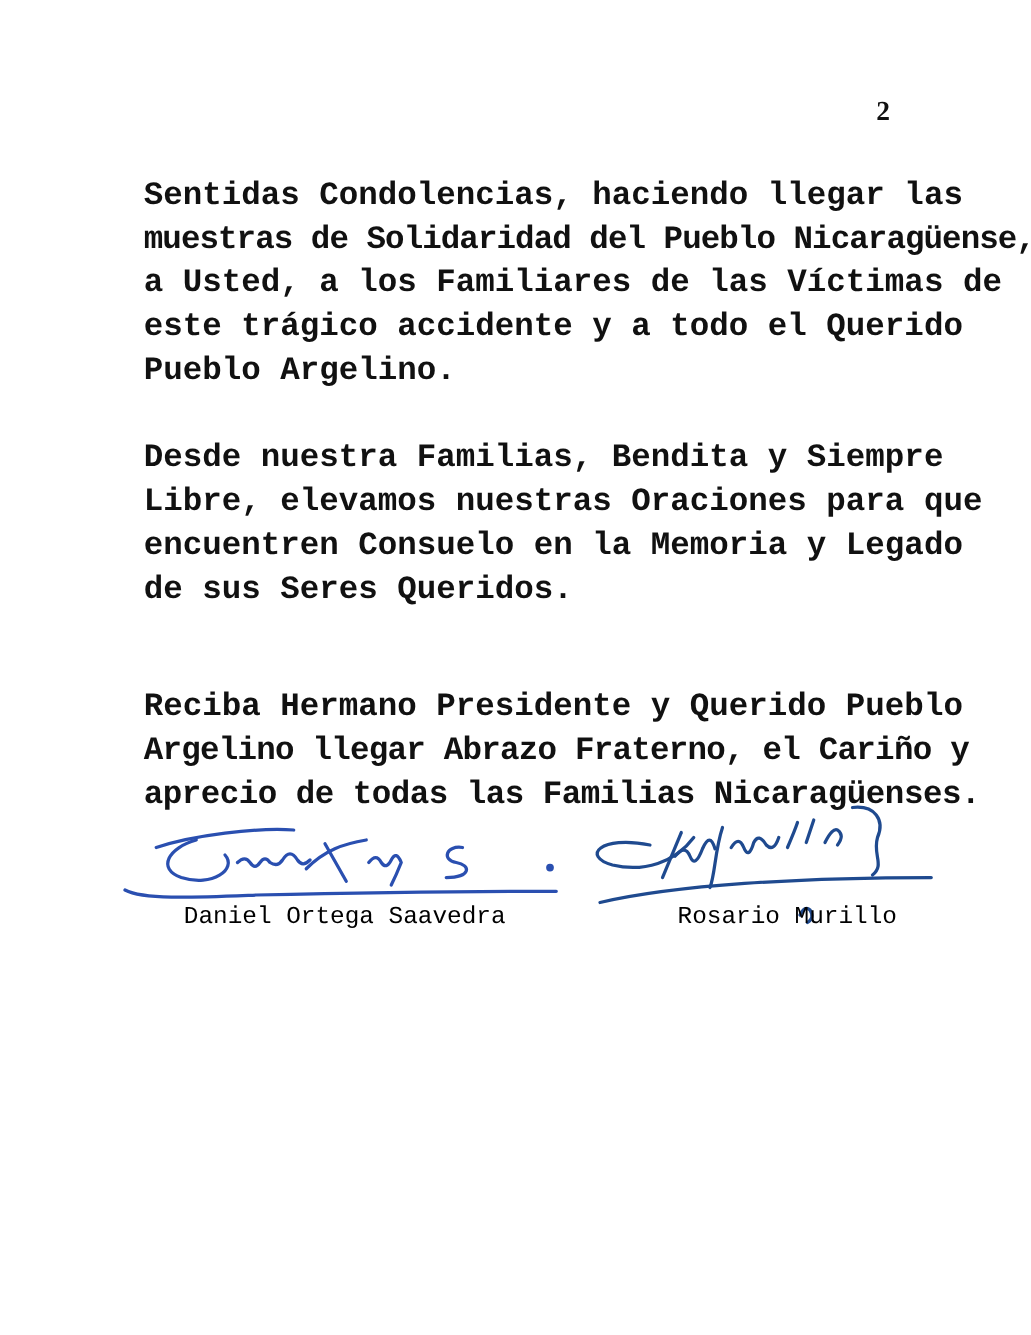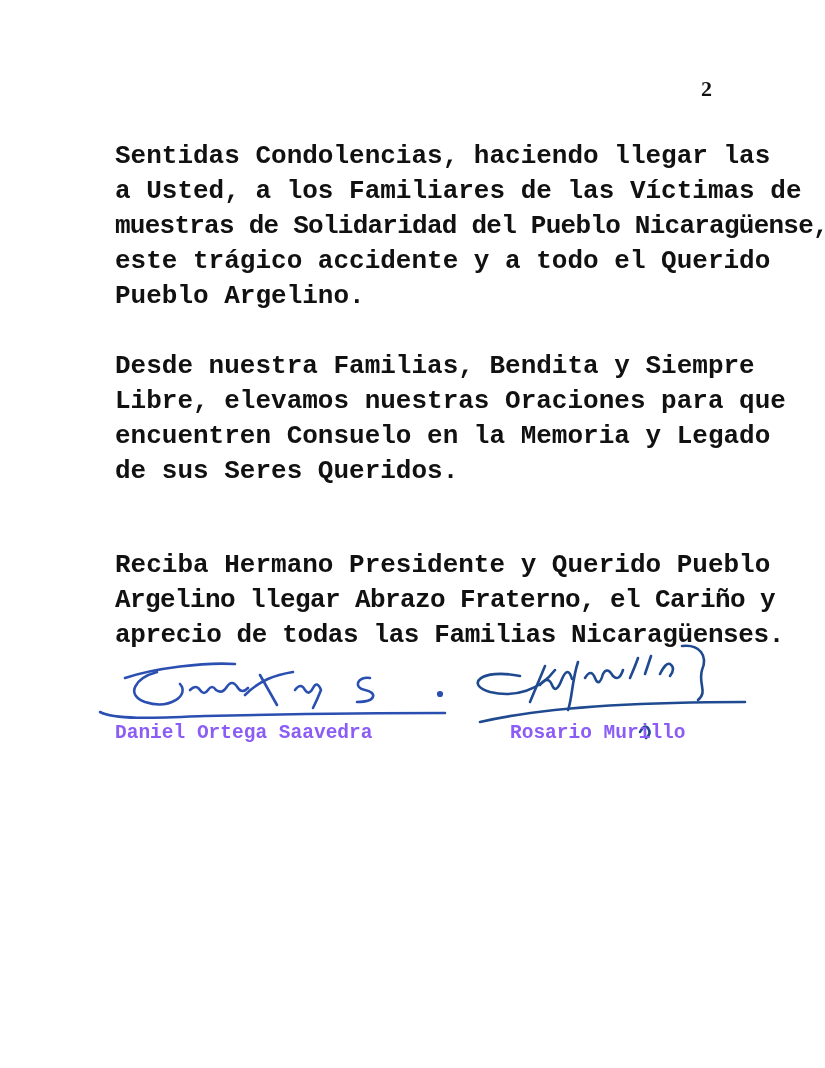--- a/index.html
+++ b/index.html
@@ -8,34 +8,34 @@
     font-family:"Liberation Serif", serif; font-weight:bold; font-size:22px; color:#111; }
   .para { position:absolute; left:115px; width:597px;
     font-family:"Liberation Mono", monospace; font-weight:bold; font-size:26px;
     line-height:35px; color:#111; text-align:justify; }
   .line { display:block; white-space:nowrap; text-align:justify; text-align-last:justify; height:35px; }
   .line.last { text-align-last:left; }
   .p1 { top:139px; }
   .p2 { top:349px; }
   .p3 { top:548px; }
   .signer { position:absolute; top:722px; font-family:"Liberation Mono", monospace;
-    font-weight:bold; font-size:19.5px; color:#8b5cf6; white-space:nowrap; }
+    font-weight:normal; font-size:19.5px; color:#000000; white-space:nowrap;margin-left:32px; }
   .signer-1 { left:115px; }
   .signer-2 { left:510px; }
   svg.sig { position:absolute; overflow:visible; }
 </style>
 </head>
 <body>
 
 <div class="page-num">2</div>
 
 <div class="para p1">
   <span class="line">Sentidas Condolencias, haciendo llegar las</span>
+  <span class="line" style="letter-spacing:-0.75px">muestras de Solidaridad del Pueblo Nicaragüense,</span>
   <span class="line">a Usted, a los Familiares de las Víctimas de</span>
-  <span class="line" style="letter-spacing:-0.75px">muestras de Solidaridad del Pueblo Nicaragüense,</span>
   <span class="line">este trágico accidente y a todo el Querido</span>
   <span class="line last">Pueblo Argelino.</span>
 </div>
 
 <div class="para p2">
   <span class="line">Desde nuestra Familias, Bendita y Siempre</span>
   <span class="line">Libre, elevamos nuestras Oraciones para que</span>
   <span class="line">encuentren Consuelo en la Memoria y Legado</span>
   <span class="line last">de sus Seres Queridos.</span>
 </div>

